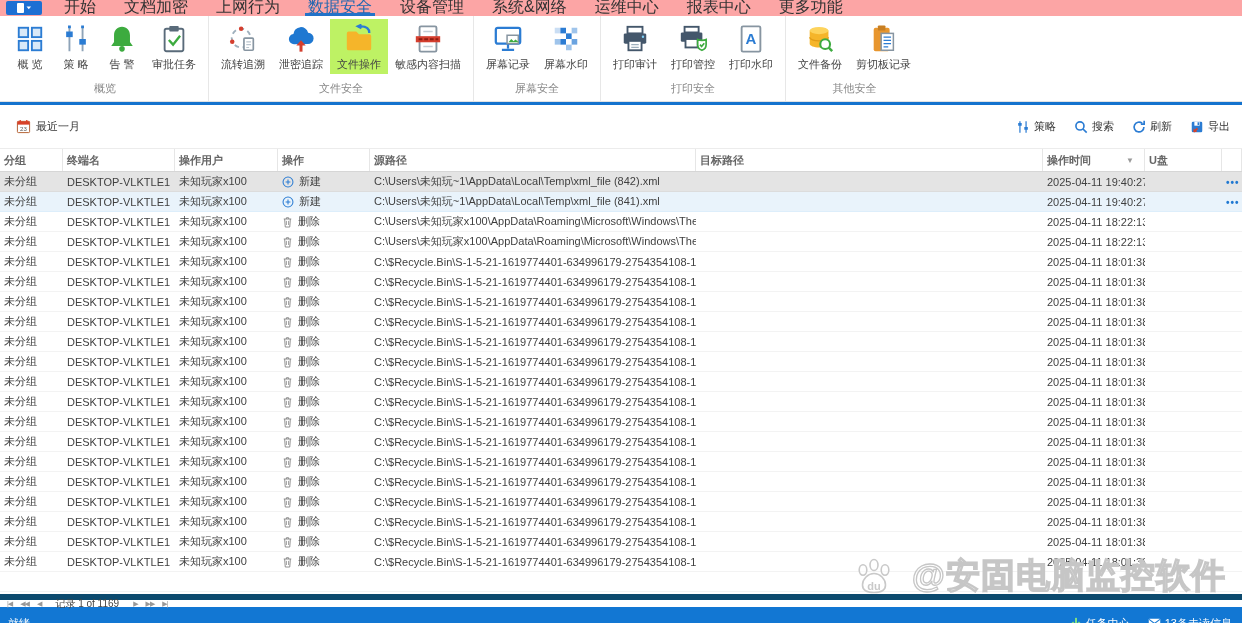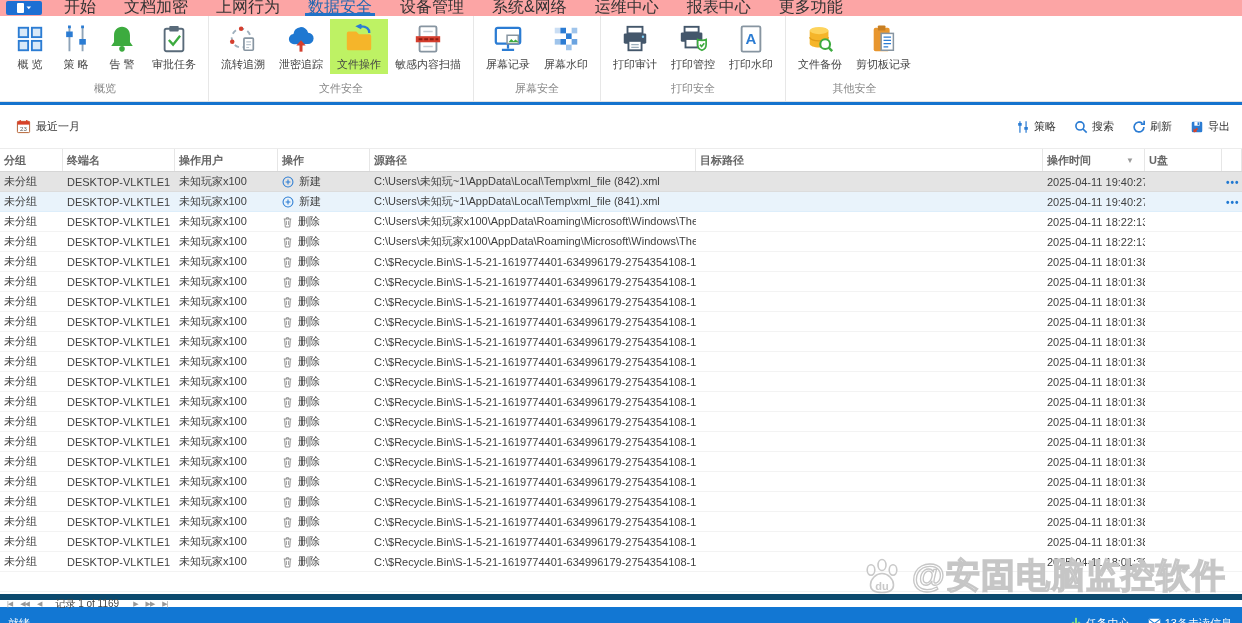--- a/index.html
+++ b/index.html
@@ -58,21 +58,21 @@
   .pnav { padding:0 4px; cursor:pointer; font-size:7px; letter-spacing:-1px; }
   .precord { font-size:10px; color:#444; padding:0 10px; }
 
   
   .statusbar { height:32px; background:#1277d3; color:#fff; font-size:11px;
                display:flex; align-items:center; justify-content:space-between; padding:0 10px 0 8px; }
   .sb-right { display:flex; align-items:flex-end; gap:18px; }
   .sb-item { display:flex; align-items:center; gap:4px; cursor:pointer; }
 
   
-  .watermark { position:absolute; right:16px; bottom:24px; display:flex; align-items:center; gap:10px;
+  .watermark { position:absolute; right:16px; bottom:24px; display:flex; align-items:center; gap:18px;
                z-index:5; pointer-events:none; }
   .wm-text { font-size:34px; font-weight:bold; letter-spacing:1px;
              color:rgba(255,255,255,0.45); -webkit-text-stroke:1.3px #c6c6c6; }
 </style>
 </head>
 <body>
 
 <div class="app">
 
   <div class="menubar">

